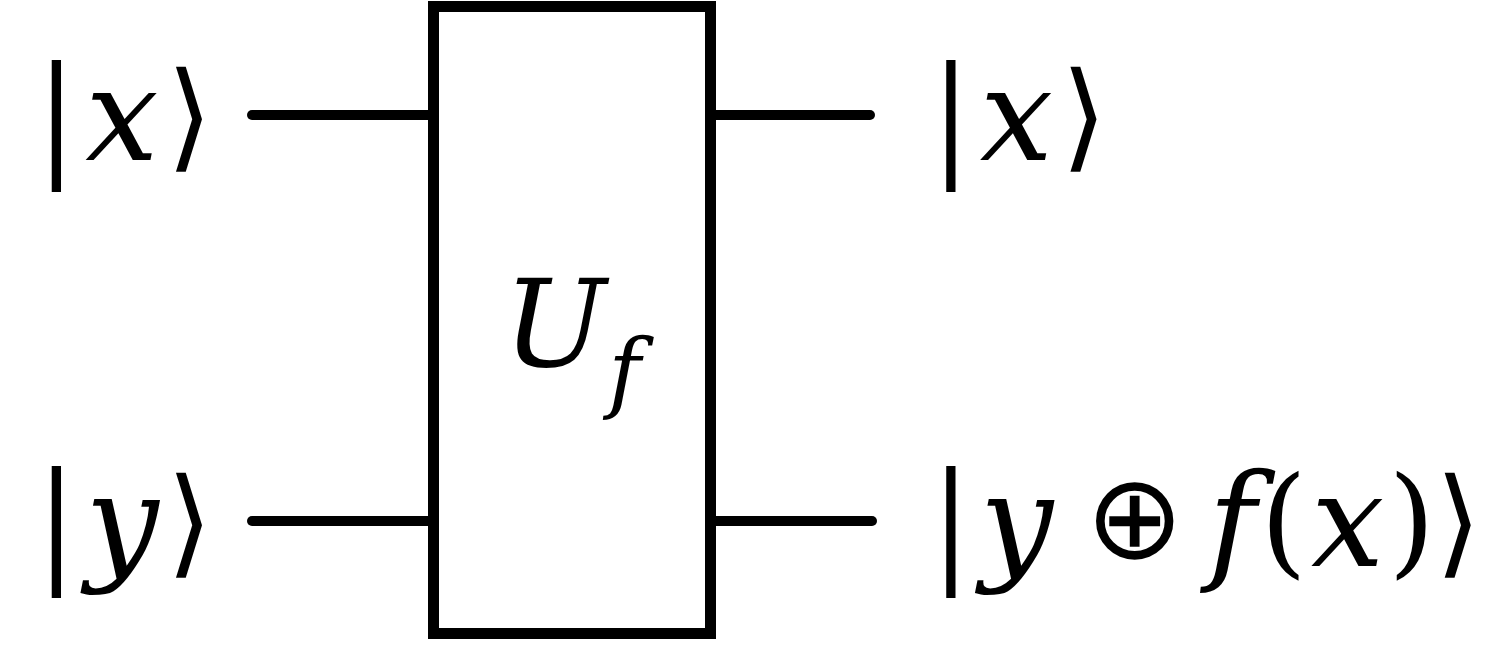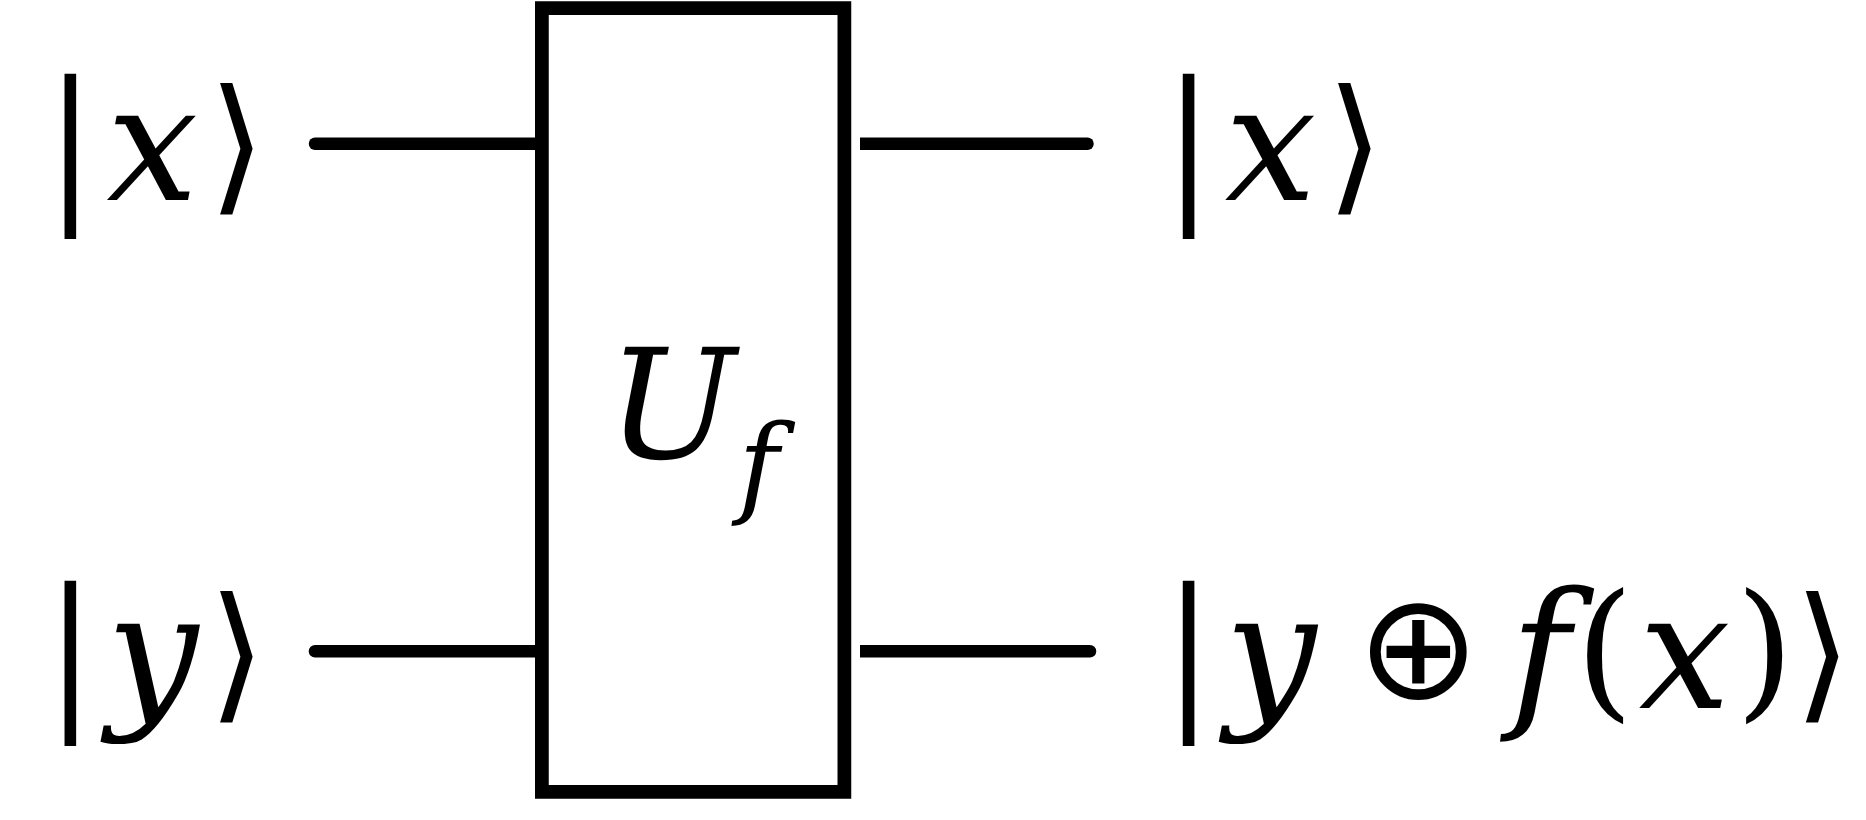--- a/index.html
+++ b/index.html
@@ -23,21 +23,21 @@
   .wire.left-end { border-radius: 6px 0 0 6px; }
   .wire.right-end { border-radius: 0 6px 6px 0; }
   .wire-in-top    { left: 247px; top: 110px; width: 185px; }
   .wire-out-top   { left: 688px; top: 110px; width: 187px; }
   .wire-in-bot    { left: 247px; top: 516px; width: 185px; }
   .wire-out-bot   { left: 688px; top: 516px; width: 189px; }
   
   .gate-box {
     position: absolute;
     left: 428px; top: 1px;
-    width: 253px; height: 638px;
+    width: 288px; height: 638px;
     border: 11px solid var(--ink);
     background: var(--paper);
     display: flex;
     align-items: center;
     justify-content: center;
   }
   .gate-label {
     font-style: italic;
     font-size: 122px;
     line-height: 1;

